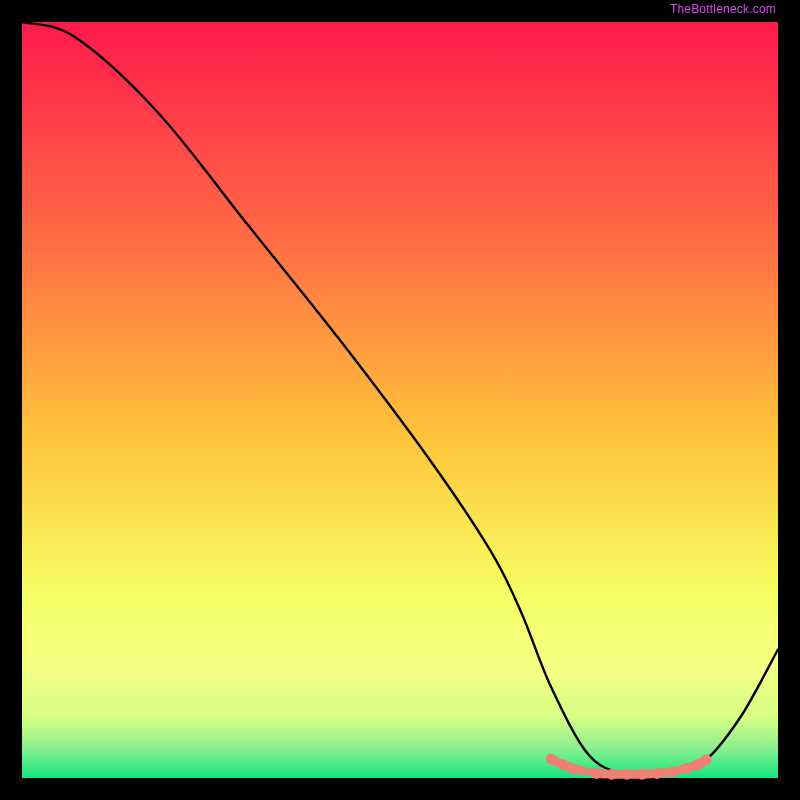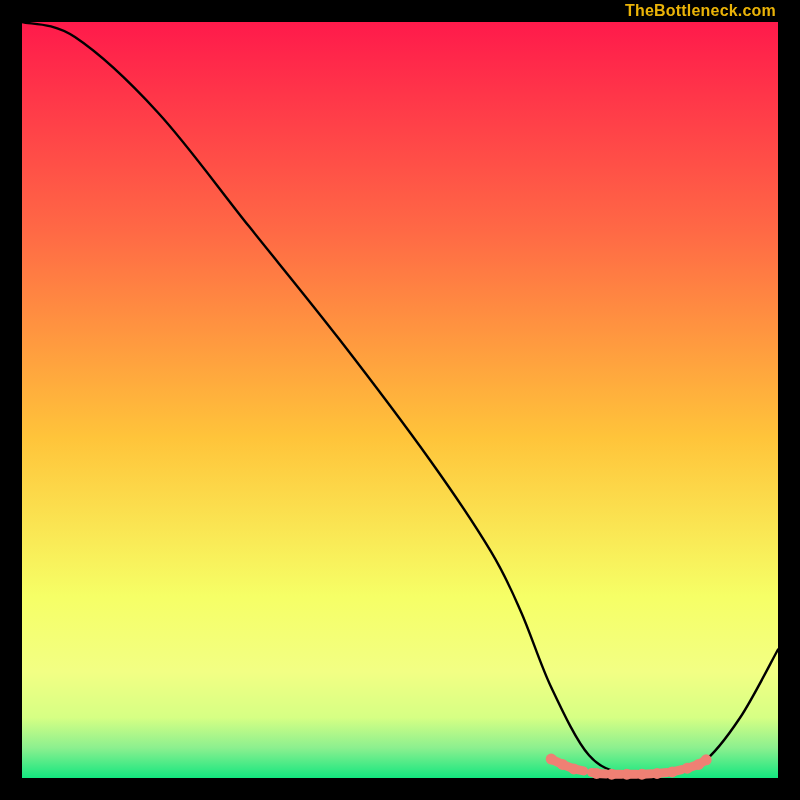--- a/index.html
+++ b/index.html
@@ -23,23 +23,23 @@
     position: absolute;
     left: 0;
     top: 0;
     width: 756px;
     height: 756px;
   }
   .watermark {
     position: absolute;
     top: 2px;
     right: 24px;
-    color: #eab308;
-    font-size: 16px;
-    font-weight: 700;
+    color: #d946ef;
+    font-size: 12px;
+    font-weight: 400;
     letter-spacing: 0.2px;
     z-index: 10;
   }
   svg {
     position: absolute;
     left: 0;
     top: 0;
     overflow: visible;
   }
 </style>

